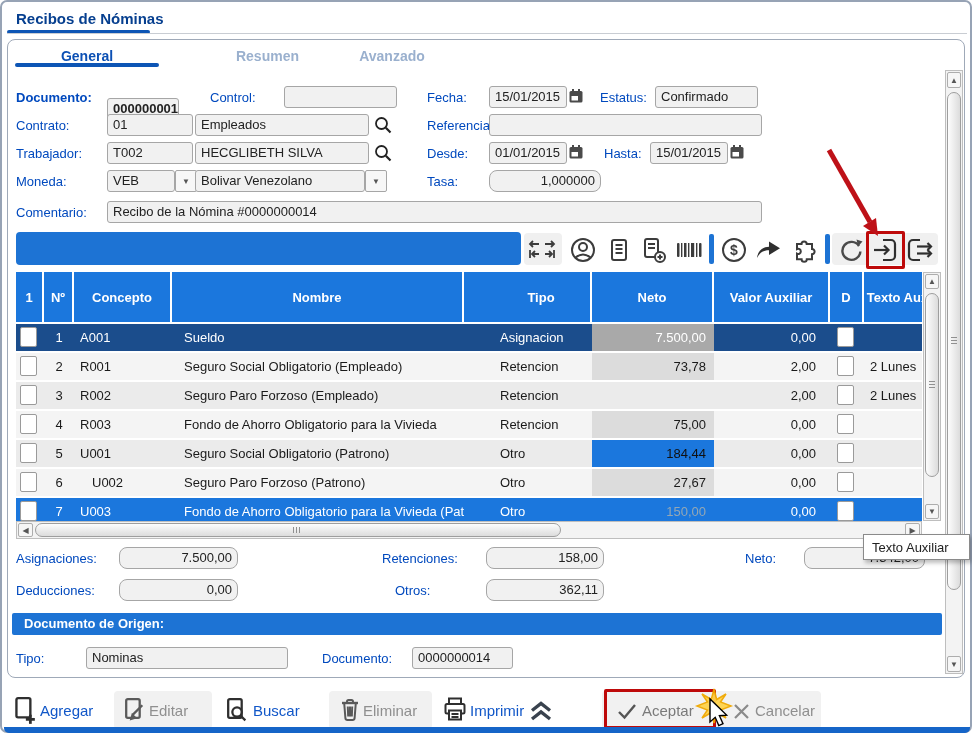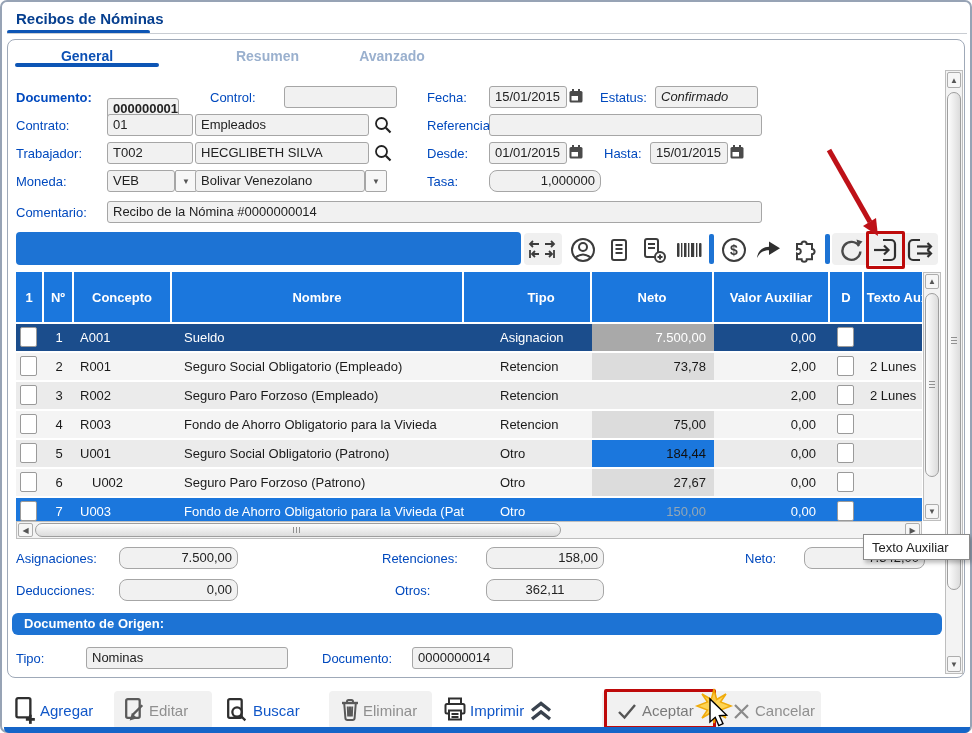--- a/index.html
+++ b/index.html
@@ -80,21 +80,21 @@
   <div class="abs inp" style="left:487px;top:84px;width:78px;">15/01/2015</div>
   <div class="abs" style="left:566px;top:86px;">
     <svg width="16" height="16" viewBox="0 0 16 16">
           <rect x="1.5" y="3" width="13" height="11.5" rx="1.5" fill="#4A4A4A"></rect>
           <rect x="4" y="1" width="2" height="3.5" fill="#4A4A4A"></rect>
           <rect x="10" y="1" width="2" height="3.5" fill="#4A4A4A"></rect>
           <rect x="3.5" y="8" width="6.5" height="4.5" fill="#fff"></rect>
         </svg>
   </div>
   <div class="abs lbl" style="left:598px;top:88px;">Estatus:</div>
-  <div class="abs inp" style="left:653px;top:84px;width:103px;font-style:italic;">Confirmado</div>
+  <div class="abs inp" style="left:653px;top:84px;width:103px;">Confirmado</div>
 
   <div class="abs lbl" style="left:14px;top:116px;">Contrato:</div>
   <div class="abs inp" style="left:105px;top:112px;width:86px;">01</div>
   <div class="abs inp" style="left:193px;top:112px;width:174px;">Empleados</div>
   <div class="abs" style="left:372px;top:114px;">
     <svg width="18" height="18" viewBox="0 0 18 18" fill="none" stroke="#222" stroke-width="1.8">
           <circle cx="7.5" cy="7.5" r="5.5"></circle>
           <line x1="11.8" y1="11.8" x2="16.5" y2="16.5" stroke-width="2.2"></line>
         </svg>
   </div>
@@ -348,23 +348,23 @@
 
   <div class="abs lbl" style="left:14px;top:549px;">Asignaciones:</div>
   <div class="abs inp right" style="left:117px;top:545px;width:119px;">7.500,00</div>
   <div class="abs lbl" style="left:380px;top:549px;">Retenciones:</div>
   <div class="abs inp right" style="left:484px;top:545px;width:118px;">158,00</div>
   <div class="abs lbl" style="left:743px;top:549px;">Neto:</div>
   <div class="abs inp right" style="left:802px;top:545px;width:121px;">7.342,00</div>
   <div class="abs lbl" style="left:14px;top:581px;">Deducciones:</div>
   <div class="abs inp right" style="left:117px;top:577px;width:119px;">0,00</div>
   <div class="abs lbl" style="left:393px;top:581px;">Otros:</div>
-  <div class="abs inp right" style="left:484px;top:577px;width:118px;text-align:center;">362,11</div>
-
-  <div class="abs section-bar" style="left:10px;top:611px;width:930px;height:22px;border-radius:6px;">Documento de Origen:</div>
+  <div class="abs inp right" style="left:484px;top:577px;width:118px;">362,11</div>
+
+  <div class="abs section-bar" style="left:10px;top:611px;width:930px;height:22px;">Documento de Origen:</div>
   <div class="abs lbl" style="left:14px;top:649px;">Tipo:</div>
   <div class="abs inp" style="left:84px;top:645px;width:202px;">Nominas</div>
   <div class="abs lbl" style="left:320px;top:649px;">Documento:</div>
   <div class="abs inp" style="left:410px;top:645px;width:101px;">0000000014</div>
 
   <div class="abs sb-track" style="left:943px;top:68px;width:18px;height:604px;">
     <div class="sb-btn" style="left:1px;top:1px;width:14px;height:16px;">▲</div>
     <div class="sb-thumb" style="left:1px;top:21px;width:14px;height:498px;">
           <div class="grip-v"></div>
         </div>

